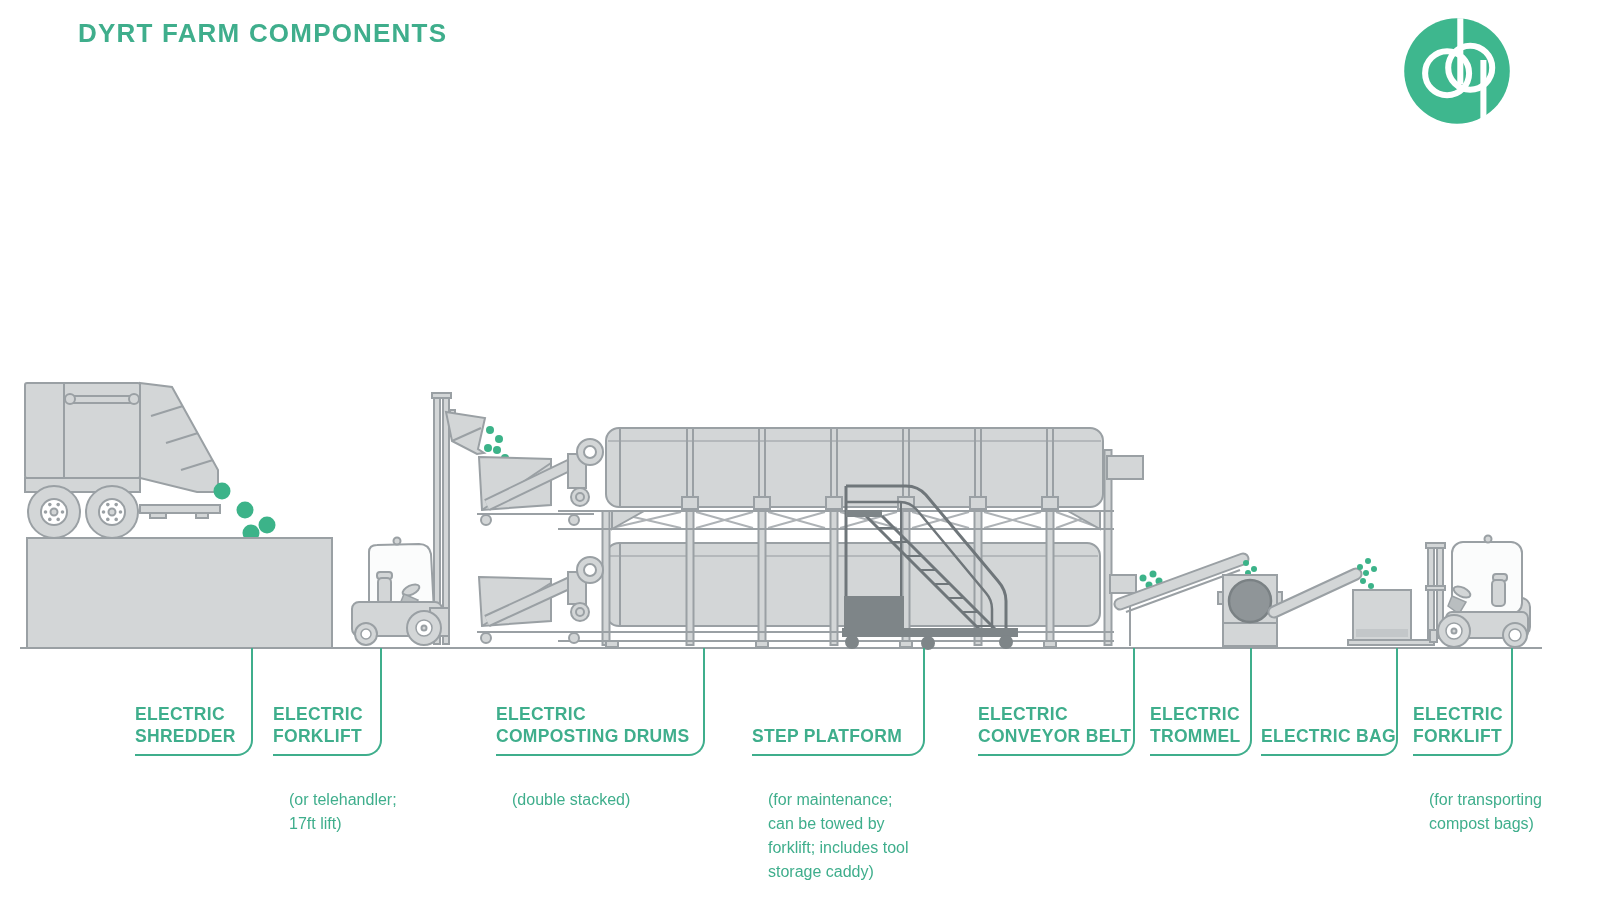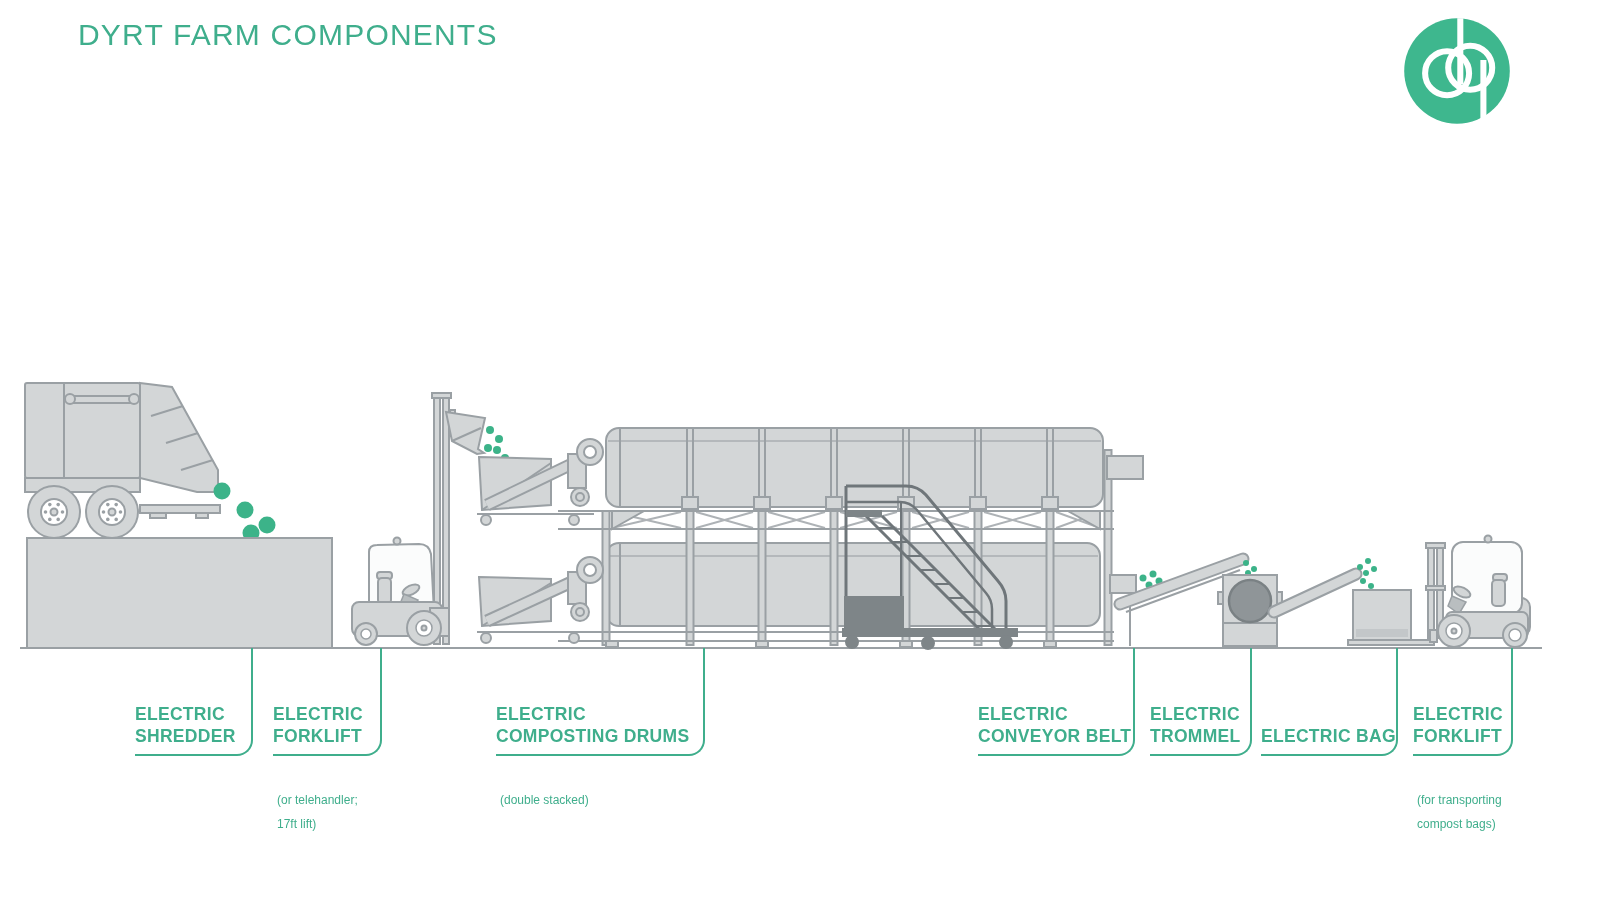--- a/index.html
+++ b/index.html
@@ -4,30 +4,30 @@
 <style>
   :root{
     --accent:#3fae8c; --dot:#3cb389; --logo:#3eb78e;
     --mfill:#d3d6d7; --mstroke:#9aa0a4;
     --pdark:#7e8588; --plines:#6f767a; --tdark:#8f9598; --bg:#ffffff;
   }
   *{margin:0;padding:0;box-sizing:border-box;}
   html,body{width:1600px;height:900px;overflow:hidden;background:var(--bg);
     font-family:"Liberation Sans","DejaVu Sans",sans-serif;}
   .stage{position:relative;width:1600px;height:900px;}
-  .page-title{position:absolute;left:78px;top:18px;font-size:30px;font-weight:400;
+  .page-title{position:absolute;left:78px;top:18px;font-size:26px;font-weight:700;
     letter-spacing:1.2px;color:var(--accent);white-space:nowrap;}
   .logo{position:absolute;left:1402px;top:16px;width:110px;height:110px;}
   .diagram{position:absolute;left:0;top:0;}
   .label{position:absolute;top:648px;height:108px;
     border-right:2px solid var(--accent);border-bottom:2px solid var(--accent);
     border-bottom-right-radius:16px;display:flex;align-items:flex-end;}
   .label-title{font-weight:bold;font-size:17.5px;line-height:22px;letter-spacing:.3px;
     color:var(--accent);white-space:pre-line;padding-bottom:7px;}
-  .label-caption{position:absolute;top:140px;left:4px;width:235px;font-size:12px;
+  .label-caption{position:absolute;top:140px;left:16px;width:235px;font-size:16px;
     line-height:24px;color:var(--accent);white-space:pre-line;}
   
   .mf{fill:var(--mfill);stroke:var(--mstroke);stroke-width:2px;}
   .mfw{fill:#fbfcfc;stroke:var(--mstroke);stroke-width:2px;}
   .ln{fill:none;stroke:var(--mstroke);stroke-width:2px;}
   .lnD{fill:none;stroke:var(--plines);}
   .dot{fill:var(--dot);stroke:none;}
   .dk{fill:var(--pdark);stroke:none;}
 </style>
 </head>
@@ -363,20 +363,27 @@
     <div class="label-title">ELECTRIC
 FORKLIFT</div>
     <div class="label-caption">(or telehandler;
 17ft lift)</div>
   </div>
   <div class="label" style="left:496px;width:209px;">
     <div class="label-title">ELECTRIC
 COMPOSTING DRUMS</div>
     <div class="label-caption">(double stacked)</div>
   </div>
+  <div class="label" style="left:752px;width:173px;">
+    <div class="label-title">STEP PLATFORM</div>
+    <div class="label-caption">(for maintenance;
+can be towed by
+forklift; includes tool
+storage caddy)</div>
+  </div>
   <div class="label" style="left:978px;width:157px;">
     <div class="label-title">ELECTRIC
 CONVEYOR BELT</div>
     <div class="label-caption"></div>
   </div>
   <div class="label" style="left:1150px;width:102px;">
     <div class="label-title">ELECTRIC
 TROMMEL</div>
     <div class="label-caption"></div>
   </div>

